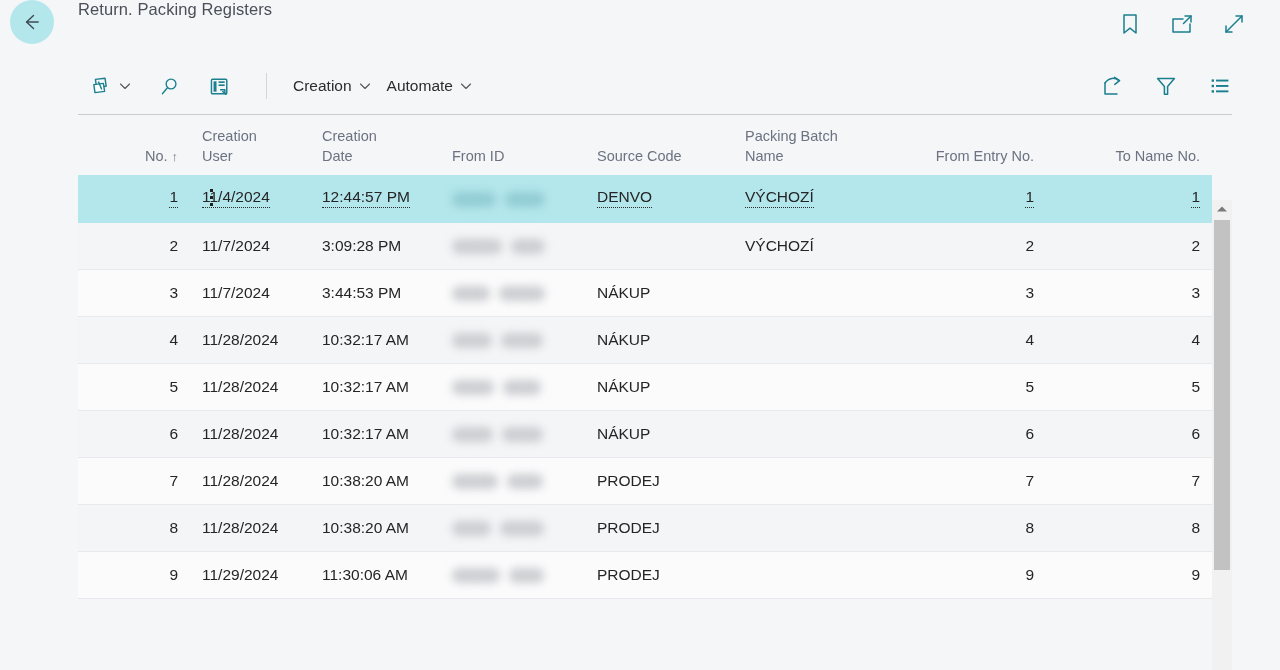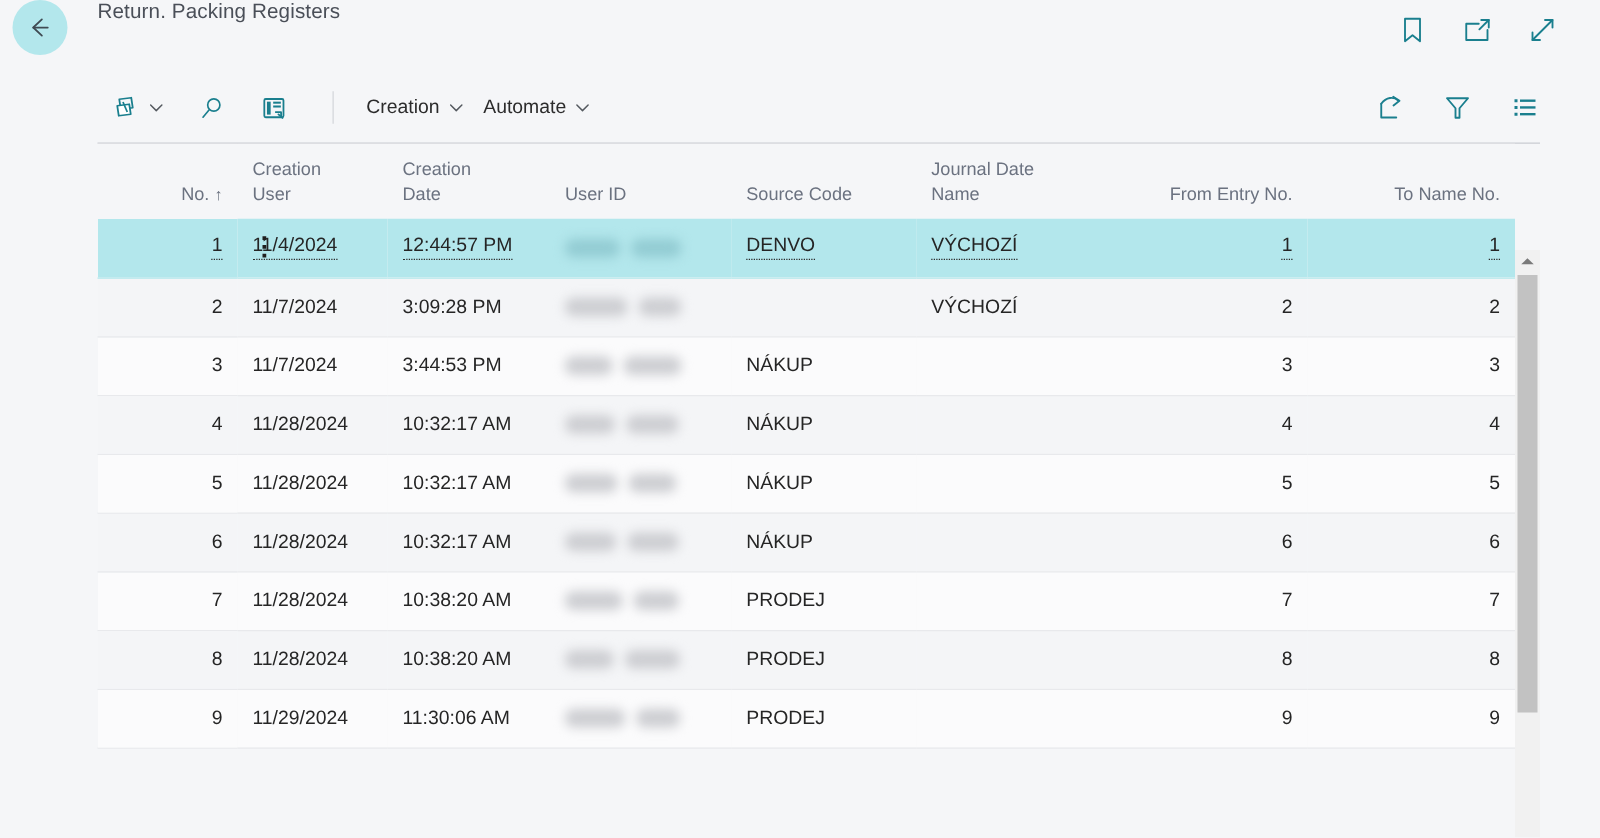--- a/index.html
+++ b/index.html
@@ -317,28 +317,28 @@
               <div>User</div>
             </div>
           </th>
           <th class="txt">
             <div class="hdr-wrap">
               <div>Creation</div>
               <div>Date</div>
             </div>
           </th>
           <th class="txt">
-            <div class="hdr-wrap"><span>User ID</span></div>
+            <div class="hdr-wrap"><span>From ID</span></div>
           </th>
           <th class="txt">
             <div class="hdr-wrap"><span>Source Code</span></div>
           </th>
           <th class="txt">
             <div class="hdr-wrap">
-              <div>Journal Date</div>
+              <div>Packing Batch</div>
               <div>Name</div>
             </div>
           </th>
           <th class="num">
             <div class="hdr-wrap"><span>From Entry No.</span></div>
           </th>
           <th class="num">
             <div class="hdr-wrap"><span>To Name No.</span></div>
           </th>
         </tr>

